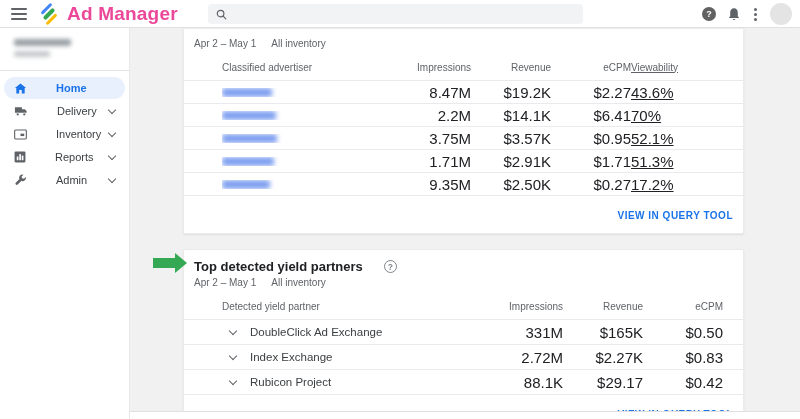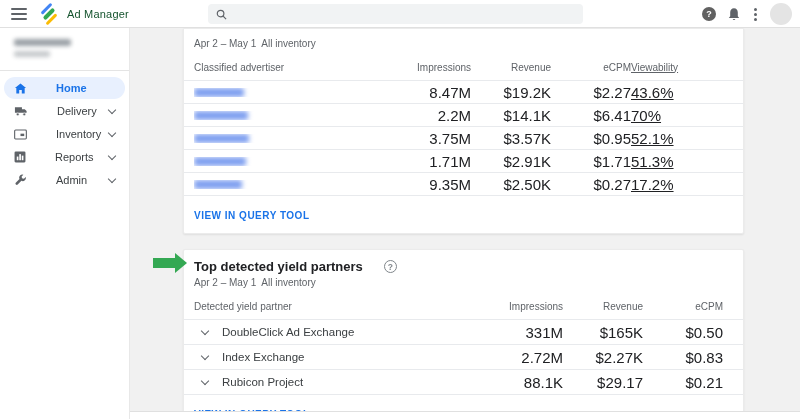--- a/index.html
+++ b/index.html
@@ -12,21 +12,21 @@
   .hamburger { width:16px; height:12px; margin:0 12px 0 11px; display:flex;
     flex-direction:column; justify-content:space-between; cursor:pointer; }
   .hamburger span { display:block; height:2px; background:#5f6368; border-radius:1px; }
   .logo { width:20px; height:20px; position:relative; margin-right:8px; }
   .logo .bars { position:absolute; inset:0; transform:rotate(-45deg); display:flex;
     flex-direction:column; justify-content:center; gap:2px; align-items:center; }
   .logo .bar { width:14px; height:3.5px; border-radius:2px; }
   .logo .b1 { background:#4285f4; margin-left:4px; }
   .logo .b2 { background:#34a853; }
   .logo .b3 { background:#fbbc04; margin-right:4px; }
-  .app-title { font-size:11px; color:#14532d; letter-spacing:.2px; }
+  .app-title { font-size:19px; color:#ec4899; letter-spacing:.2px;font-weight:bold; }
   .searchbox { position:absolute; left:208px; top:4px; width:375px; height:20px;
     background:#f1f3f4; border-radius:4px; display:flex; align-items:center;
     padding-left:8px; cursor:text; }
   .searchbox input { border:none; background:transparent; outline:none; flex:1;
     font-size:11px; color:#3c4043; margin-left:6px; }
   .appbar-right { position:absolute; right:8px; top:0; height:28px; display:flex;
     align-items:center; gap:11px; }
   .help-badge { width:14px; height:14px; border-radius:50%; background:#616161;
     color:#fff; font-size:9px; font-weight:bold; display:flex; align-items:center;
     justify-content:center; cursor:pointer; }
@@ -51,44 +51,44 @@
   .nav-item .lbl { font-size:11px; margin-left:29px; flex:1; }
   .nav-item.active { background:#e8f0fe; color:#1a73e8; }
   .nav-item.active .lbl { color:#1a73e8; font-weight:bold; }
   .chev { width:6px; height:6px; border-right:1.4px solid #5f6368;
     border-bottom:1.4px solid #5f6368; transform:rotate(45deg); margin-top:-3px; }
 
   
   .card { background:#fff; border:1px solid #ebebeb; border-radius:0 0 2px 2px;
     box-shadow:0 1px 2px rgba(0,0,0,.08); }
   .card2 { border-radius:2px; margin-top:15px; }
-  .daterow { display:flex; gap:5px; padding:9px 10px 5px 10px; font-size:10px; color:#5f6368; }
+  .daterow { display:flex; gap:15px; padding:9px 10px 5px 10px; font-size:10px; color:#5f6368; }
   .card2 .daterow { padding-top:3px; }
   .titlerow { display:flex; align-items:center; gap:7px; padding:9px 10px 0 10px; }
   .card-title { font-size:13px; font-weight:bold; color:#202124; }
   .qmark { width:13px; height:13px; border-radius:50%; border:1.2px solid #80868b;
     color:#80868b; font-size:8.5px; font-weight:bold; display:flex; align-items:center;
     justify-content:center; cursor:pointer; }
   .trow { display:flex; align-items:center; padding-left:10px; }
   .t1 .trow { padding-right:26px; }
   .t2 .trow { padding-right:20px; }
   .thead { height:26px; font-size:10px; color:#5f6368; }
   .tbody-row { height:23px; border-top:1px solid #e8eaed; font-size:15px; color:#202124; }
   .t2 .tbody-row { height:25px; }
-  .c-name { flex:1; display:flex; align-items:center; overflow:hidden; }
+  .c-name { flex:1; display:flex; align-items:center; overflow:hidden;margin-left:28px; }
   .c-num { width:90px; text-align:right; flex:none; }
   .c-num2 { width:80px; text-align:right; flex:none; }
   .c-num3 { width:86px; text-align:left; flex:none;text-decoration:underline; }
   .redacted { height:9px; border-radius:2px; background:#7e9ff0; filter:blur(2.5px);
     cursor:pointer; }
   .rowchev { width:6px; height:6px; border-right:1.4px solid #5f6368;
     border-bottom:1.4px solid #5f6368; transform:rotate(45deg); margin:-3px 14px 0 8px;
     cursor:pointer; flex:none; }
   .partner { font-size:11.5px; color:#3c4043; }
-  .linkrow { border-top:1px solid #e8eaed; padding:9px 10px 10px 10px; }
+  .linkrow { border-top:1px solid #e8eaed; padding:9px 10px 10px 10px;text-align:right; }
   .qlink { font-size:10px; font-weight:bold; letter-spacing:.5px; color:#1a73e8;
     text-decoration:none; cursor:pointer; }
 
   
   .green-arrow { position:absolute; left:-31px; top:3px; width:34px; height:20px; z-index:10; }
   .green-arrow .shaft { position:absolute; left:0; top:5px; width:22px; height:10px; background:#34a853; }
   .green-arrow .head { position:absolute; left:22px; top:0; width:0; height:0;
     border-top:10px solid transparent; border-bottom:10px solid transparent;
     border-left:12px solid #34a853; }
 
@@ -296,21 +296,21 @@
         <span class="c-num2">$2.27K</span>
         <span class="c-num2">$0.83</span>
       </div>
       <div class="trow tbody-row">
         <span class="c-name">
           <span class="rowchev"></span>
           <span class="partner">Rubicon Project</span>
         </span>
         <span class="c-num">88.1K</span>
         <span class="c-num2">$29.17</span>
-        <span class="c-num2">$0.21</span>
+        <span class="c-num2">$0.42</span>
       </div>
 
       <div class="linkrow">
         <a class="qlink">VIEW IN QUERY TOOL</a>
       </div>
     </section>
 
     <div class="bottom-strip"></div>
   </main>
 </div>

